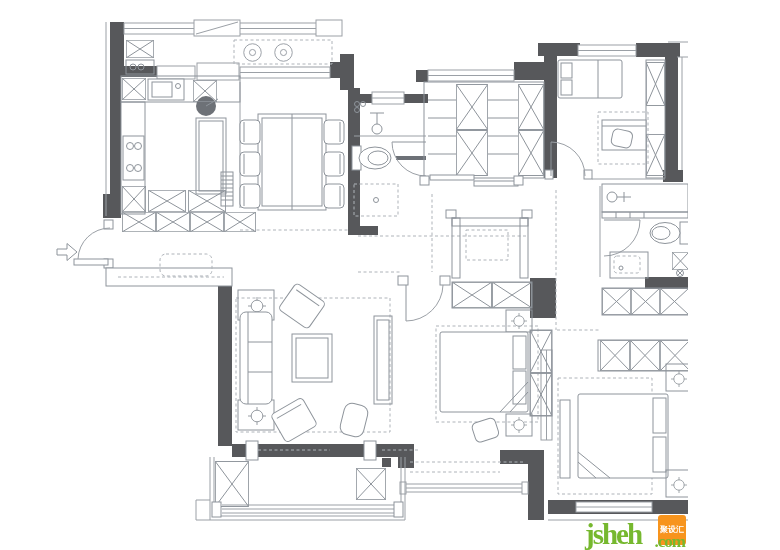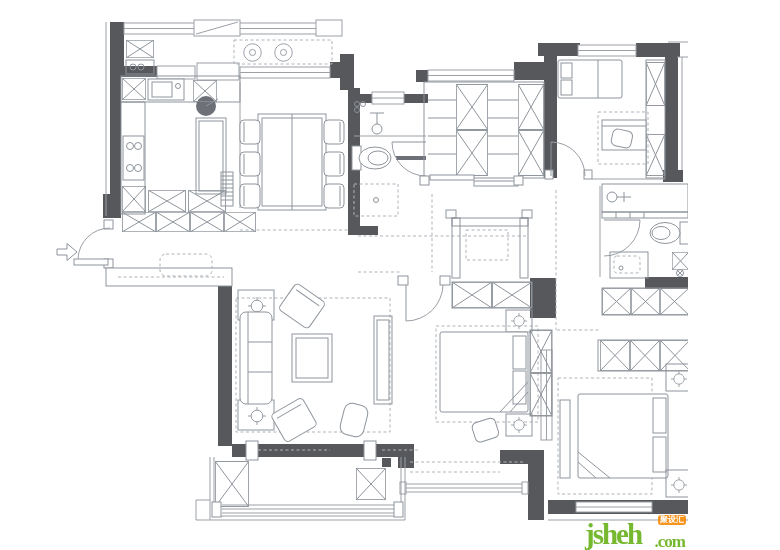--- a/index.html
+++ b/index.html
@@ -12,21 +12,21 @@
   .fur{fill:#fff;stroke:var(--furniture);stroke-width:1;}
   .frn{fill:none;stroke:var(--furniture);stroke-width:1;}
   .drk{fill:#6d7177;stroke:none;}
   .win{fill:#fff;stroke:var(--line);stroke-width:1;}
   .wm{position:absolute;right:3px;bottom:1px;width:100px;height:31px;line-height:1;}
   .wm-brand{position:absolute;left:0;bottom:0;font-size:29px;font-weight:800;letter-spacing:-2px;
             color:var(--watermark-green,#76B82F);}
   .wm-com{position:absolute;right:0;bottom:-1px;font-size:17px;font-weight:800;letter-spacing:-1px;
           color:var(--watermark-green,#76B82F);}
   .wm-badge{position:absolute;right:-1px;top:-3px;background:var(--watermark-orange,#F7941D);
-            color:#fff;font-size:8px;font-weight:bold;padding:1px 2px;border-radius:3px;}
+            color:#fff;font-size:8px;font-weight:bold;padding:11px 2px;border-radius:3px;}
 </style>
 </head>
 <body>
 
 <div id="stage">
 <svg width="780" height="550" viewBox="0 0 780 550">
   <defs>
     <symbol id="xb" viewBox="0 0 100 100" preserveAspectRatio="none">
       <path d="M1 1H99V99H1Z M1 1L99 99 M99 1L1 99" vector-effect="non-scaling-stroke" style="fill:none;stroke:var(--furniture,#8E949B);stroke-width:1"></path>
     </symbol>

